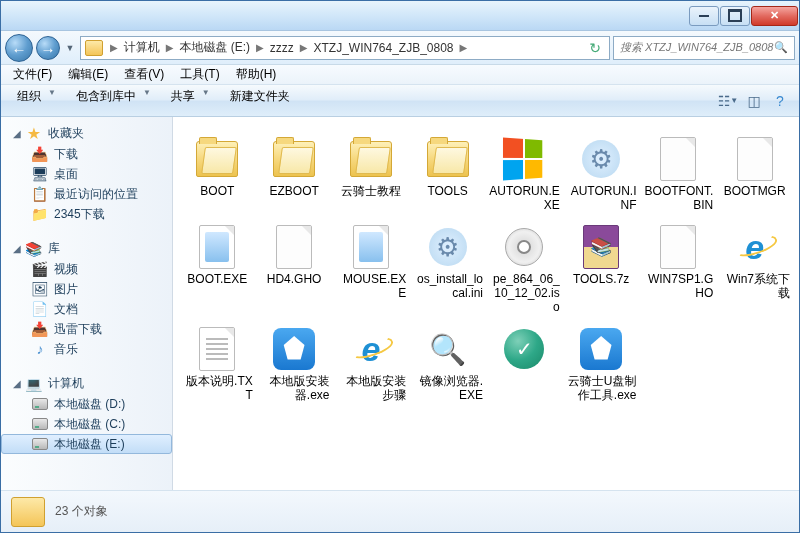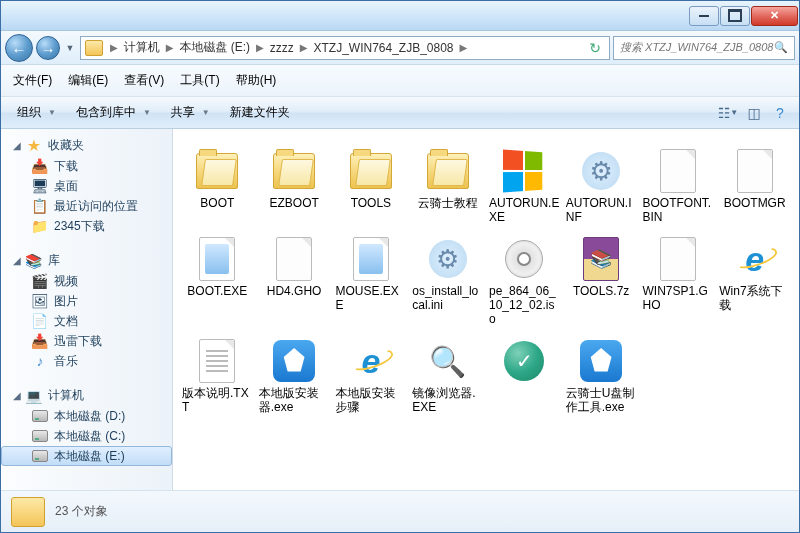--- a/index.html
+++ b/index.html
@@ -16,40 +16,40 @@
 .nav-arrow { width: 28px; height: 28px; border-radius: 50%; background: radial-gradient(circle at 35% 30%, #b8dcf8, #5f9dcf, #3876a8); display: flex; align-items: center; justify-content: center; color: #fff; font-size: 15px; cursor: pointer; border: 1px solid #2e6394; }
 .nav-arrow.fwd { width: 24px; height: 24px; }
 .nav-drop { width: 14px; height: 20px; display: flex; align-items: center; justify-content: center; font-size: 9px; color: #567; }
 .address { flex: 1; height: 24px; background: #fff; border: 1px solid #8dabc5; display: flex; align-items: center; padding: 0 4px; font-size: 12px; }
 .address .fld-ico { width: 18px; height: 16px; background: linear-gradient(to bottom, #fde9a8, #f4c558); border-radius: 2px; margin-right: 5px; border: 1px solid #d0a030; }
 .address .crumb { color: #333; padding: 0 4px; height: 22px; display: flex; align-items: center; }
 .address .sep { color: #777; font-size: 10px; padding: 0 2px; }
 .address .refresh { margin-left: auto; width: 20px; text-align: center; color: #4a7; font-size: 14px; }
 .search { width: 182px; height: 24px; background: #fff; border: 1px solid #8dabc5; display: flex; align-items: center; padding: 0 6px; font-size: 11px; color: #777; font-style: italic; }
 .search .mag { margin-left: auto; font-style: normal; color: #5a7ca0; }
-.menu-bar { height: 32px; background: linear-gradient(to bottom, #f7fbff, #ebf3fa); display: flex; align-items: center; padding: 0 4px; font-size: 12px; border-bottom: 1px solid #d5e3ef; }
+.menu-bar { height: 20px; background: linear-gradient(to bottom, #f7fbff, #ebf3fa); display: flex; align-items: center; padding: 0 4px; font-size: 12px; border-bottom: 1px solid #d5e3ef; }
 .menu-bar .mi { padding: 0 8px; height: 20px; display: flex; align-items: center; cursor: pointer; }
 .toolbar { height: 32px; background: linear-gradient(to bottom, #f6fafd, #e0edf9 48%, #d0e3f5 52%, #dfeefa); display: flex; align-items: center; padding: 0 6px; font-size: 12px; border-bottom: 1px solid #b9cfe2; }
-.toolbar .tb { padding: 0 10px; height: 26px; display: flex; align-items: center; gap: 5px; cursor: pointer; border-radius: 2px; }
+.toolbar .tb { padding: 0 10px; height: 26px; display: flex; gap: 5px; cursor: pointer; border-radius: 2px; }
 .toolbar .drop { font-size: 8px; color: #678; margin-left: 2px; }
 .toolbar .spacer { flex: 1; }
 .toolbar .ticon { width: 22px; height: 22px; display: flex; align-items: center; justify-content: center; font-size: 14px; color: #4a6a8a; cursor: pointer; margin: 0 2px; }
 .body { flex: 1; display: flex; overflow: hidden; }
 .sidebar { width: 172px; background: linear-gradient(to right, #fbfdfe, #ecf2f9); border-right: 1px solid #d0dae5; overflow-y: auto; padding: 6px 0; font-size: 12px; }
 .s-group { margin-bottom: 14px; }
 .s-head { display: flex; align-items: center; padding: 2px 4px 2px 12px; color: #1c3d5a; cursor: pointer; }
 .s-head .exp { width: 12px; font-size: 10px; color: #5a6f85; }
 .s-item { display: flex; align-items: center; padding: 2px 4px 2px 30px; color: #1c3d5a; cursor: pointer; height: 20px; }
 .s-item.sel { background: linear-gradient(to bottom, #e0efff, #c2ddf7); border: 1px solid #93b8dc; border-radius: 3px; padding-left: 29px; }
 .s-ico { width: 18px; height: 16px; margin-right: 5px; display: inline-flex; align-items: center; justify-content: center; font-size: 14px; }
 .content { flex: 1; background: #fff; overflow: auto; padding: 14px 6px; }
 .grid { display: grid; grid-template-columns: repeat(8, 1fr); gap: 2px 0; }
 .item { display: flex; flex-direction: column; align-items: center; padding: 4px 2px; cursor: pointer; border: 1px solid transparent; }
 .item .ico { width: 48px; height: 46px; display: flex; align-items: center; justify-content: center; }
-.item .lbl { font-size: 12px; color: #000; text-align: left; line-height: 14px; max-width: 72px; word-break: break-all; margin-top: 2px; }
+.item .lbl { font-size: 12px; color: #000; text-align: right; line-height: 14px; max-width: 72px; word-break: break-all; margin-top: 2px; }
 .status { height: 42px; background: linear-gradient(to bottom, #f3f8fd, #e6eff8); border-top: 1px solid #d5e3ef; display: flex; align-items: center; padding: 0 10px; font-size: 12px; color: #555; gap: 10px; }
 .status .fld-big { width: 34px; height: 30px; background: linear-gradient(to bottom, #fde9a8, #f4c558); border-radius: 3px; border: 1px solid #d0a030; }
 
 .folder-ico { width: 42px; height: 36px; background: linear-gradient(to bottom, #fef0b8, #f6d87e 50%, #edc34f); border-radius: 3px 3px 2px 2px; position: relative; border: 1px solid #d4a836; }
 .folder-ico::before { content: ''; position: absolute; top: -5px; left: 2px; width: 16px; height: 6px; background: #f6d87e; border-radius: 2px 2px 0 0; border: 1px solid #d4a836; border-bottom: none; }
 .folder-ico.open::after { content: ''; position: absolute; inset: 5px 2px 2px 6px; background: linear-gradient(to bottom, #fef8e0, #f8e8a8); border-radius: 2px; transform: skewX(-8deg); border: 1px solid #e0ba50; }
 .file-ico { width: 36px; height: 44px; background: #fff; border: 1px solid #bbb; border-radius: 2px; position: relative; }
 .file-ico::before { content: ''; position: absolute; top: 0; right: 0; border-style: solid; border-width: 0 9px 9px 0; border-color: transparent #e8e8e8 transparent transparent; }
 .file-ico.blank { background: #fdfdfd; }
 .win-flag { width: 40px; height: 40px; display: grid; grid-template-columns: 1fr 1fr; grid-template-rows: 1fr 1fr; gap: 2px; transform: perspective(60px) rotateY(12deg); }
@@ -230,27 +230,27 @@
           <div class="item">
             <div class="ico">
               <div class="folder-ico open"></div>
             </div>
             <div class="lbl">EZBOOT</div>
           </div>
           <div class="item">
             <div class="ico">
               <div class="folder-ico open"></div>
             </div>
+            <div class="lbl">云骑士教程</div>
+          </div>
+          <div class="item">
+            <div class="ico">
+              <div class="folder-ico open"></div>
+            </div>
             <div class="lbl">TOOLS</div>
-          </div>
-          <div class="item">
-            <div class="ico">
-              <div class="folder-ico open"></div>
-            </div>
-            <div class="lbl">云骑士教程</div>
           </div>
           <div class="item">
             <div class="ico">
               <div class="win-flag">
                 <span></span>
                 <span></span>
                 <span></span>
                 <span></span>
               </div>
             </div>

